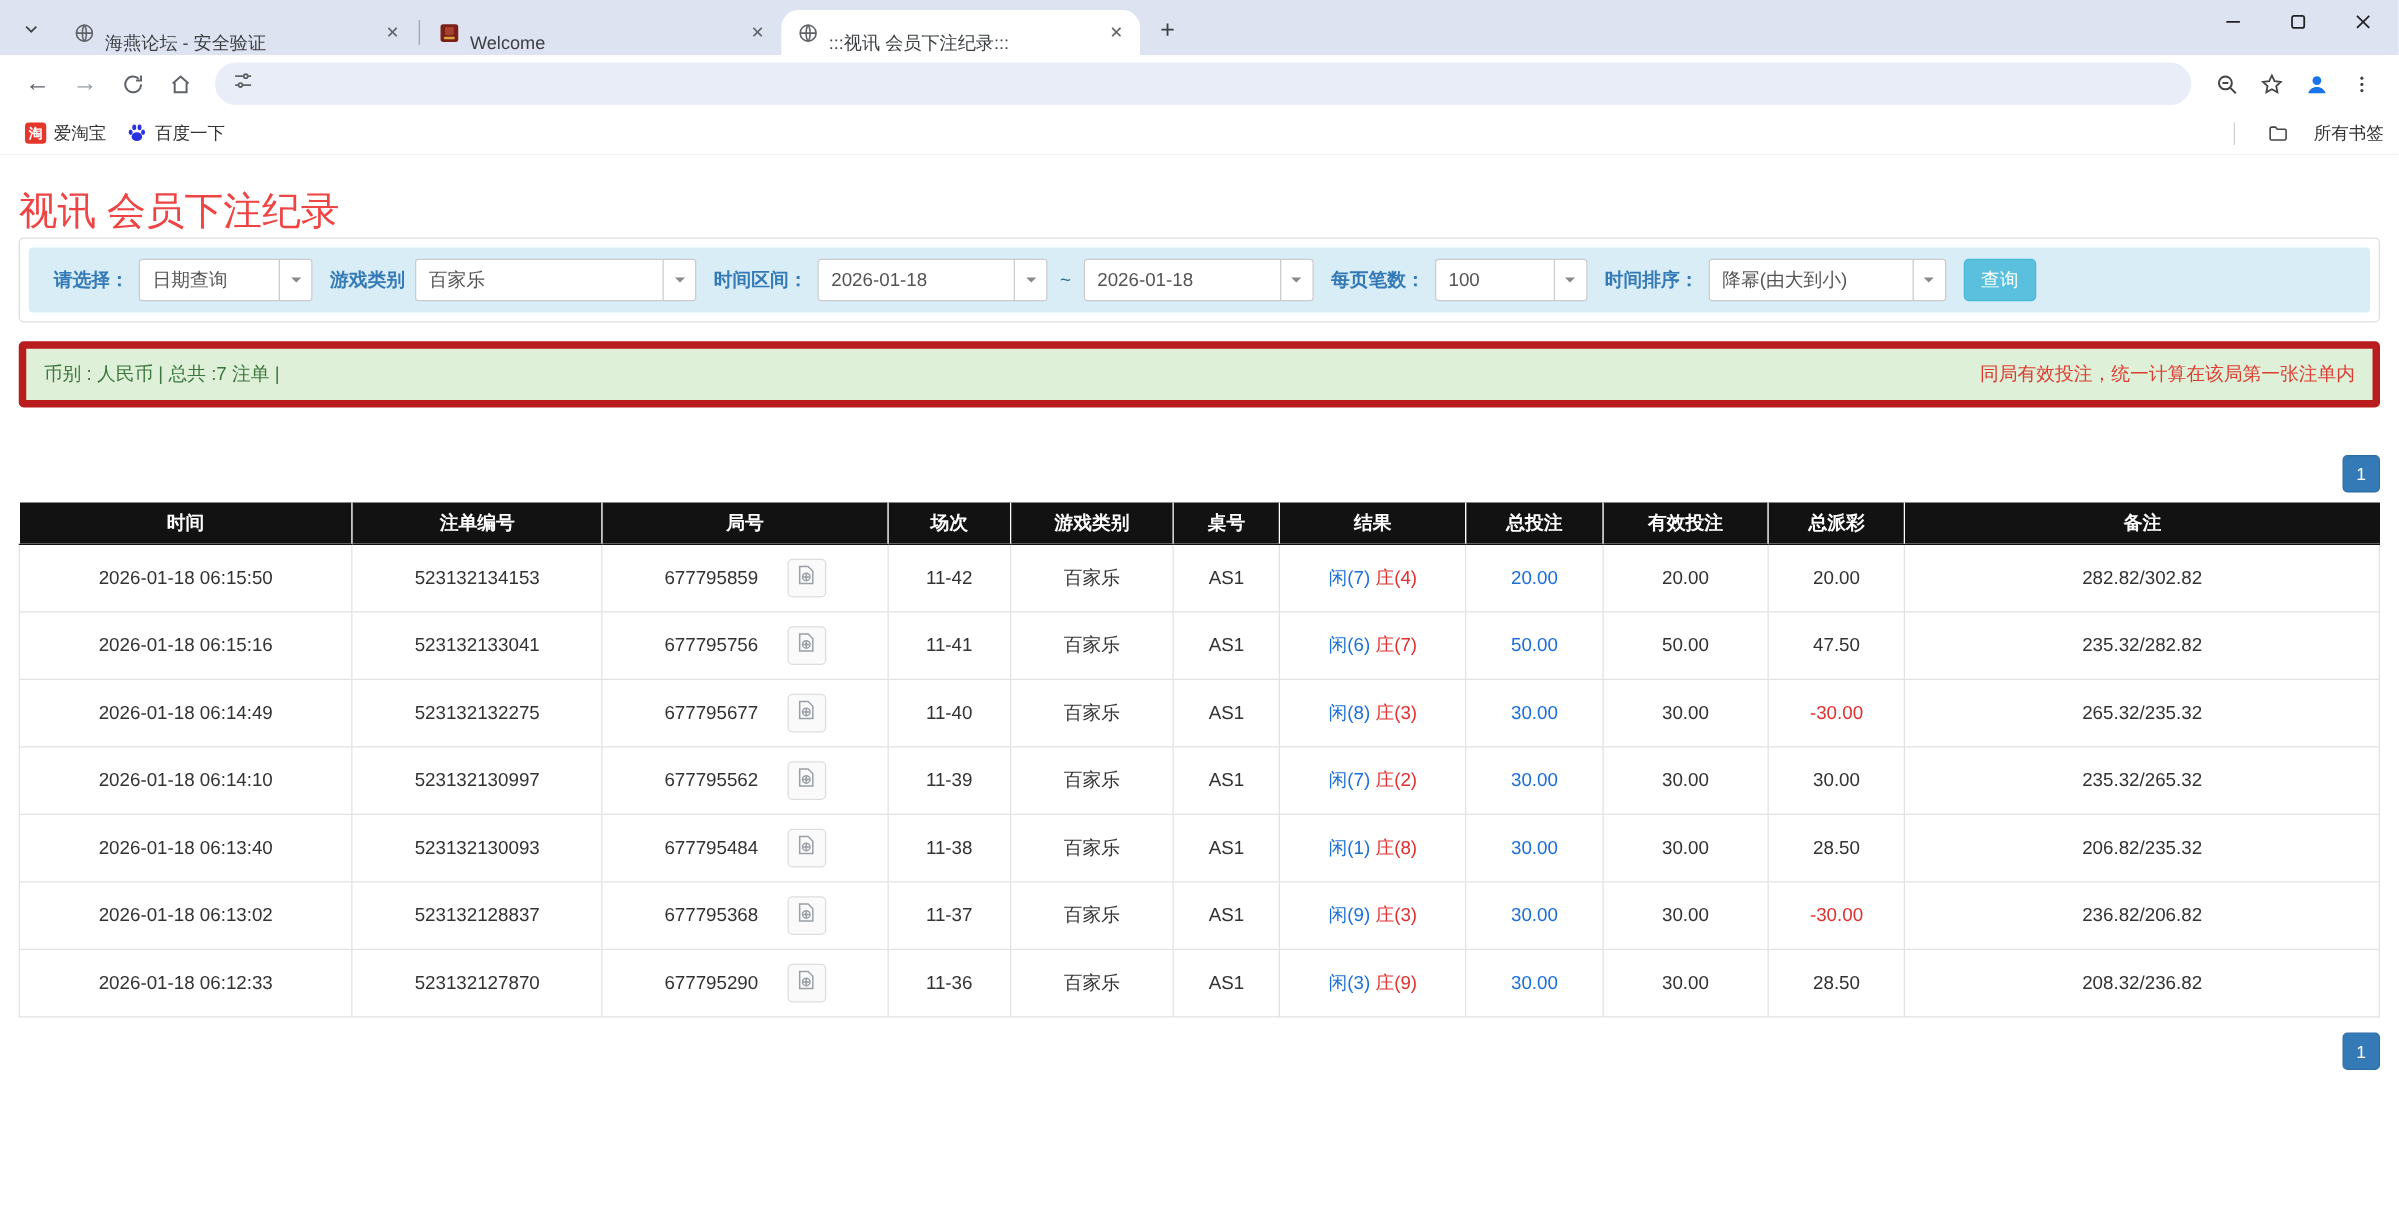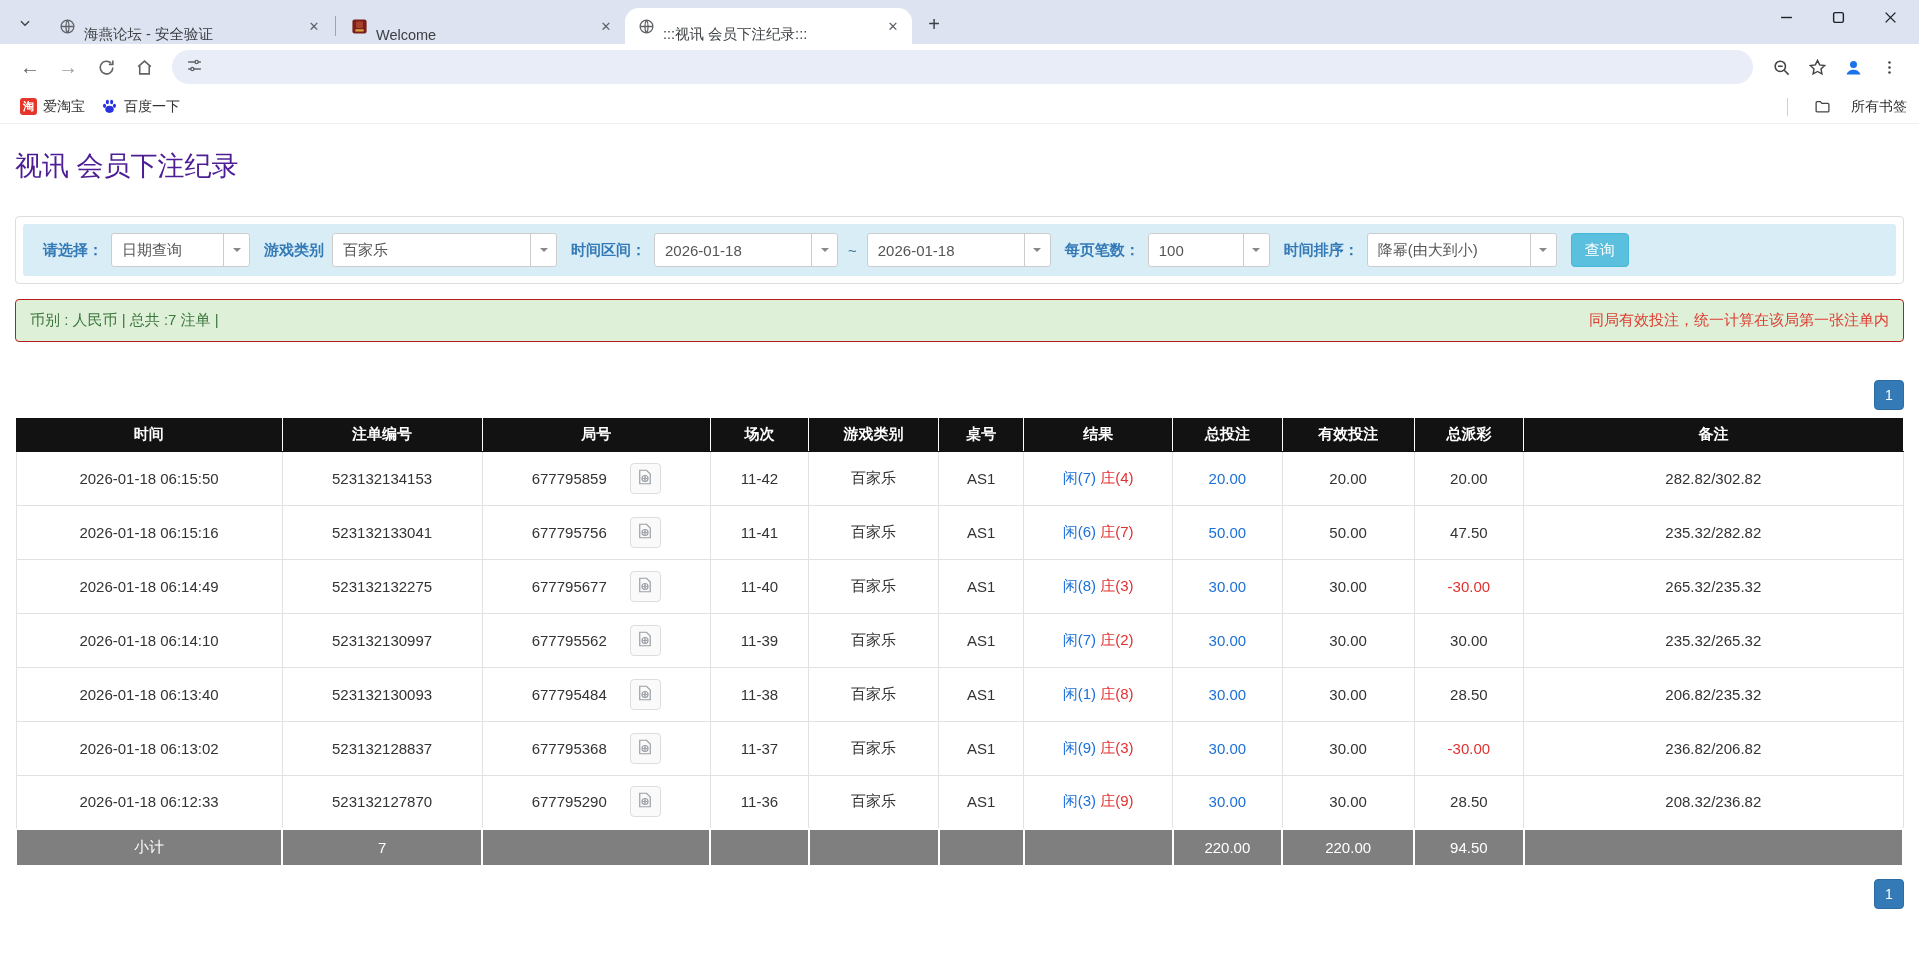--- a/index.html
+++ b/index.html
@@ -36,34 +36,34 @@
     border-bottom:1px solid #f0f0f0; }
   .bookmark { display:flex; align-items:center; gap:6px; padding:4px 8px; border-radius:6px; cursor:pointer; }
   .bm-ico { width:17px; height:17px; display:flex; align-items:center; justify-content:center; }
   .taobao-ico { width:17px; height:17px; background:#e6352b; border-radius:3px; color:#fff; font-size:11px;
     display:flex; align-items:center; justify-content:center; font-weight:bold; }
   .bookmarks-right { margin-left:auto; display:flex; align-items:center; gap:20px; }
   .bm-vdiv { width:1px; height:18px; background:#d0d0d0; margin-right:6px; }
 
   
   .content { padding:0 15px; }
-  .page-title { font-size:27px; font-weight:400; color:#4c1d95; margin:24px 0 32px 0; }
+  .page-title { font-size:31px; font-weight:400; color:#ef4444; margin:24px 0 0 0; }
 
   .filter-panel { border:1px solid #ddd; border-radius:4px; padding:7px; background:#fff; }
   .filter-strip { background:#d9edf7; border-radius:3px; padding:9px 12px; display:flex; align-items:center; gap:8px; }
   .f-label { color:#337ab7; font-weight:bold; font-size:15px; white-space:nowrap; margin-left:6px; }
   .combo { background:#fff; border:1px solid #ccc; border-radius:3px; height:34px; display:flex; align-items:center; cursor:pointer; }
   .combo .combo-value { padding:0 10px; font-size:15px; color:#555; flex:1; white-space:nowrap; }
   .combo .combo-arrow { width:26px; height:100%; border-left:1px solid #ccc; display:flex; align-items:center; justify-content:center; }
   .combo .combo-arrow:after { content:""; border:4px solid transparent; border-top-color:#888; margin-top:4px; }
   .tilde { color:#31708f; font-size:15px; padding:0 2px; }
   .search-btn { background:#5bc0de; color:#fff; border:1px solid #46b8da; border-radius:4px; height:34px;
     padding:0 13px; font-size:15px; cursor:pointer; margin-left:6px; }
 
-  .info-bar { margin-top:15px; background:#dff0d8; border:1px solid #b91c1c; border-radius:4px;
+  .info-bar { margin-top:15px; background:#dff0d8; border:6px solid #b91c1c; border-radius:4px;
     padding:11px 14px; display:flex; justify-content:space-between; align-items:center; font-size:15px; }
   .info-left { color:#3c763d; }
   .info-right { color:#dd3c31; }
 
   .pager { display:flex; justify-content:flex-end; }
   .pager.top { margin:38px 0 8px 0; }
   .pager.bottom { margin:12px 0 20px 0; }
   .page-btn { min-width:30px; height:30px; background:#337ab7; border:1px solid #2e6da4; color:#fff;
     border-radius:4px; display:flex; align-items:center; justify-content:center; font-size:14px; cursor:pointer; }
 
@@ -477,32 +477,19 @@
           </td>
           <td>11-36</td>
           <td>百家乐</td>
           <td>AS1</td>
           <td><span class="c-blue">闲(3)</span><span class="c-red"> 庄(9)</span></td>
           <td class="c-blue">30.00</td>
           <td>30.00</td>
           <td>28.50</td>
           <td>208.32/236.82</td>
         </tr>
-        <tr class="sum-row">
-          <td>小计</td>
-          <td>7</td>
-          <td></td>
-          <td></td>
-          <td></td>
-          <td></td>
-          <td></td>
-          <td>220.00</td>
-          <td>220.00</td>
-          <td>94.50</td>
-          <td></td>
-        </tr>
       </tbody>
   </table>
 
   <div class="pager bottom">
     <span class="page-btn">1</span>
   </div>
 </div>
 
 </body></html>

